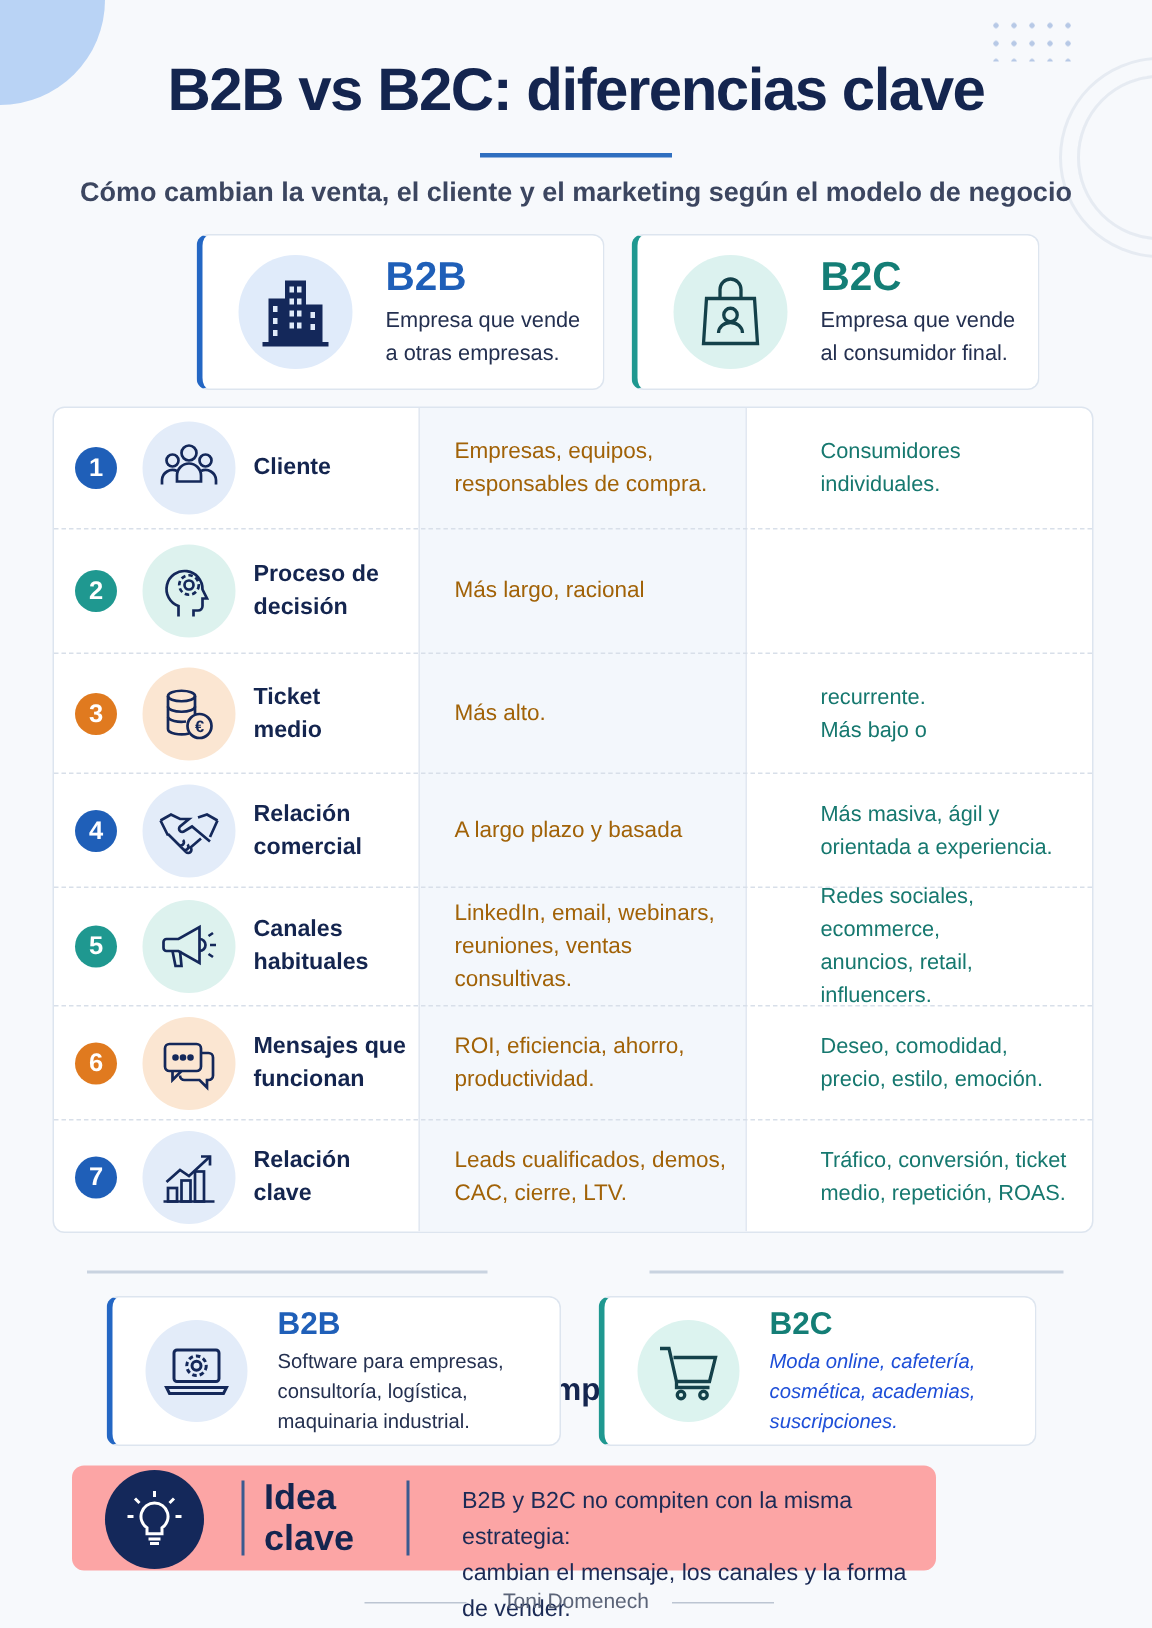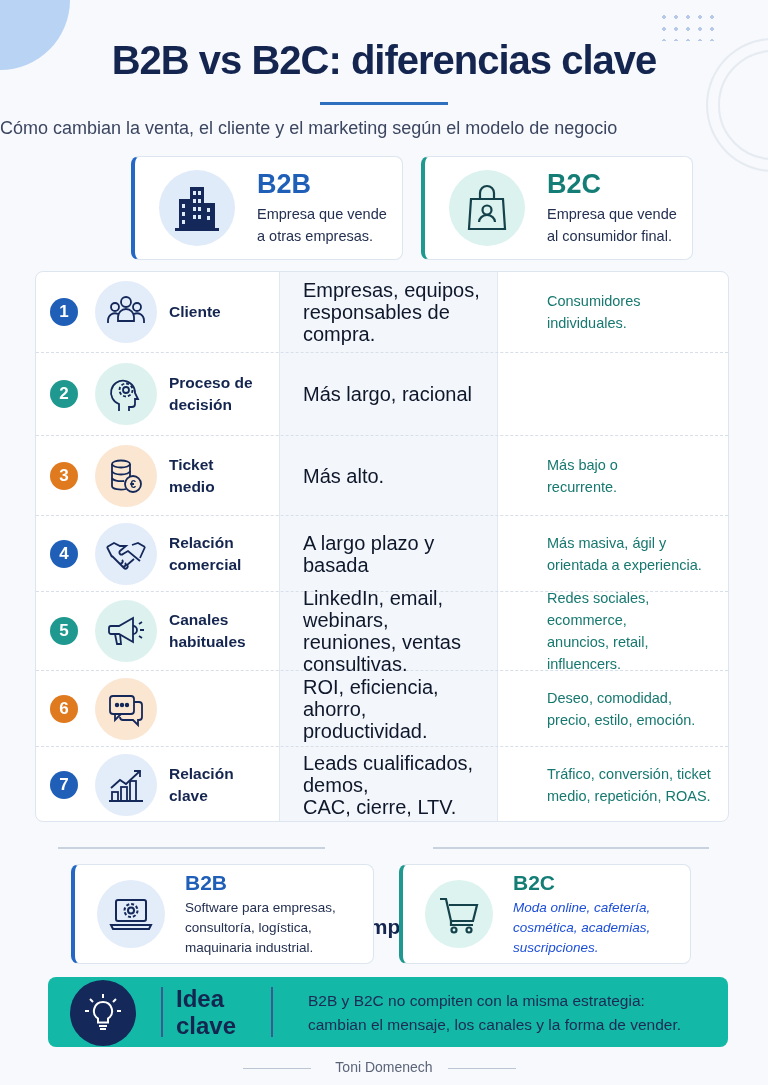--- a/index.html
+++ b/index.html
@@ -25,22 +25,22 @@
     box-shadow: 0 0 0 10px #f7f9fc, 0 0 0 12px #e6ebf2;
   }
   .title {
     position: absolute; left: 0; right: 0; top: 38px; text-align: center;
     font-size: 40px; font-weight: bold; color: #14254f; letter-spacing: -1px;
   }
   .title-underline {
     position: absolute; left: 320px; top: 102px; width: 128px; height: 3px; background: #2f6fc0;
   }
   .subtitle {
-    position: absolute; left: 0; right: 0; top: 118px; 
-    font-size: 18px; color: #3c4660;
+    position: absolute; left: 0; right: 0; top: 118px; text-align: center;
+    font-size: 18px; color: #3c4660; font-weight: bold;
   }
   .type-card {
     position: absolute; top: 156px; height: 104px; width: 272px;
     background: #fff; border: 1px solid #dde5ef; border-radius: 8px;
     display: flex; align-items: center; padding-left: 24px;
   }
   .type-card.b2b { left: 131px; border-left: 4px solid #2467c4; }
   .type-card.b2c { left: 421px; border-left: 4px solid #1f9890; }
   .type-icon-circle {
     width: 76px; height: 76px; border-radius: 50%;
@@ -75,21 +75,21 @@
   .row-icon {
     position: absolute; left: 59px; width: 62px; height: 62px; border-radius: 50%;
     display: flex; align-items: center; justify-content: center;
   }
   .row-label {
     position: absolute; left: 133px; width: 110px;
     font-size: 15.5px; font-weight: bold; color: #14254f; line-height: 22px;
   }
   .row-b2b {
     position: absolute; left: 267px; width: 190px;
-    font-size: 20px; color: #0f172a; line-height: 22px;
+    font-size: 15px; color: #a16207; line-height: 22px;
   }
   .row-b2c {
     position: absolute; left: 511px; width: 180px;
     font-size: 14.5px; color: #16786f; line-height: 22px;
   }
 
   .examples-heading {
     position: absolute; top: 872px; left: 0; right: 0; text-align: center;
     font-size: 21px; font-weight: bold; color: #14254f; margin-top: 43px;
   }
@@ -110,22 +110,22 @@
   .b2c .ex-icon-circle { background: #dcf3ef; }
   .ex-text { margin-left: 20px; }
   .ex-name { font-size: 21px; font-weight: bold; line-height: 24px; }
   .b2b .ex-name { color: #1f5fb8; }
   .b2c .ex-name { color: #147e76; }
   .ex-desc { font-size: 13.5px; line-height: 20px; margin-top: 3px; }
   .b2b .ex-desc { color: #243050; }
   .b2c .ex-desc { color: #1d4ed8; font-style: italic; }
 
   .idea {
-    position: absolute; left: 48px; top: 977px; width: 680px; height: 70px;
-    background: #14b8a6; border-radius: 8px;
+    position: absolute; left: 48px; top: 977px; width: 576px; height: 70px;
+    background: #fca5a5; border-radius: 8px;
   }
   .idea-circle {
     position: absolute; left: 22px; top: 3px; width: 66px; height: 66px; border-radius: 50%;
     background: #14285a; display: flex; align-items: center; justify-content: center;
   }
   .idea-div1 { position: absolute; left: 113px; top: 10px; width: 2px; height: 50px; background: #3a5a90; }
   .idea-title {
     position: absolute; left: 128px; top: 8px; font-size: 24px; font-weight: bold;
     color: #14254f; line-height: 27px;
   }
@@ -260,22 +260,22 @@
       </svg>
     </div>
     <div class="row-label">
         <div>Ticket</div>
         <div>medio</div>
       </div>
     <div class="row-b2b">
         <div>Más alto.</div>
       </div>
     <div class="row-b2c">
+        <div>recurrente.</div>
         <div>Más bajo o</div>
-        <div>recurrente.</div>
       </div>
   </div>
 
   <div class="row" style="top:244px;height:76px;">
     <div class="num" style="background:#1f5fb8;">4</div>
     <div class="row-icon" style="background:#e3ecf9;">
       <svg width="44" height="44" viewBox="0 0 44 44" fill="none" stroke="#14285a" stroke-width="1.8">
         <path d="M3 15 l7 -4 l6 3 h6 l-6 5 a2 2 0 0 0 3 3 l5 -3 l12 10"></path>
         <path d="M41 15 l-7 -4 l-6 2"></path>
         <path d="M8 24 l4 4 M12 28 l3 3 a2 2 0 0 0 3 -3 M15 31 l3 3 a2 2 0 0 0 3 -3 M18 34 l2 2 a2 2 0 0 0 3 -3 l7 -6"></path>
@@ -326,20 +326,24 @@
     <div class="row-icon" style="background:#fbe6d2;">
       <svg width="42" height="42" viewBox="0 0 42 42" fill="none" stroke="#14285a" stroke-width="1.8">
         <rect x="5" y="8" width="24" height="18" rx="3"></rect>
         <path d="M10 26 v6 l6 -6"></path>
         <path d="M29 14 h5 a3 3 0 0 1 3 3 v12 a3 3 0 0 1 -3 3 h-1 v5 l-5 -5 h-10 a3 3 0 0 1 -3 -3"></path>
         <circle cx="12" cy="17" r="1.3" fill="#14285a"></circle>
           <circle cx="17" cy="17" r="1.3" fill="#14285a"></circle>
           <circle cx="22" cy="17" r="1.3" fill="#14285a"></circle>
       </svg>
     </div>
+    <div class="row-label">
+        <div>Mensajes que</div>
+        <div>funcionan</div>
+      </div>
     <div class="row-b2b">
         <div>ROI, eficiencia, ahorro,</div>
         <div>productividad.</div>
       </div>
     <div class="row-b2c">
         <div>Deseo, comodidad,</div>
         <div>precio, estilo, emoción.</div>
       </div>
   </div>
 

